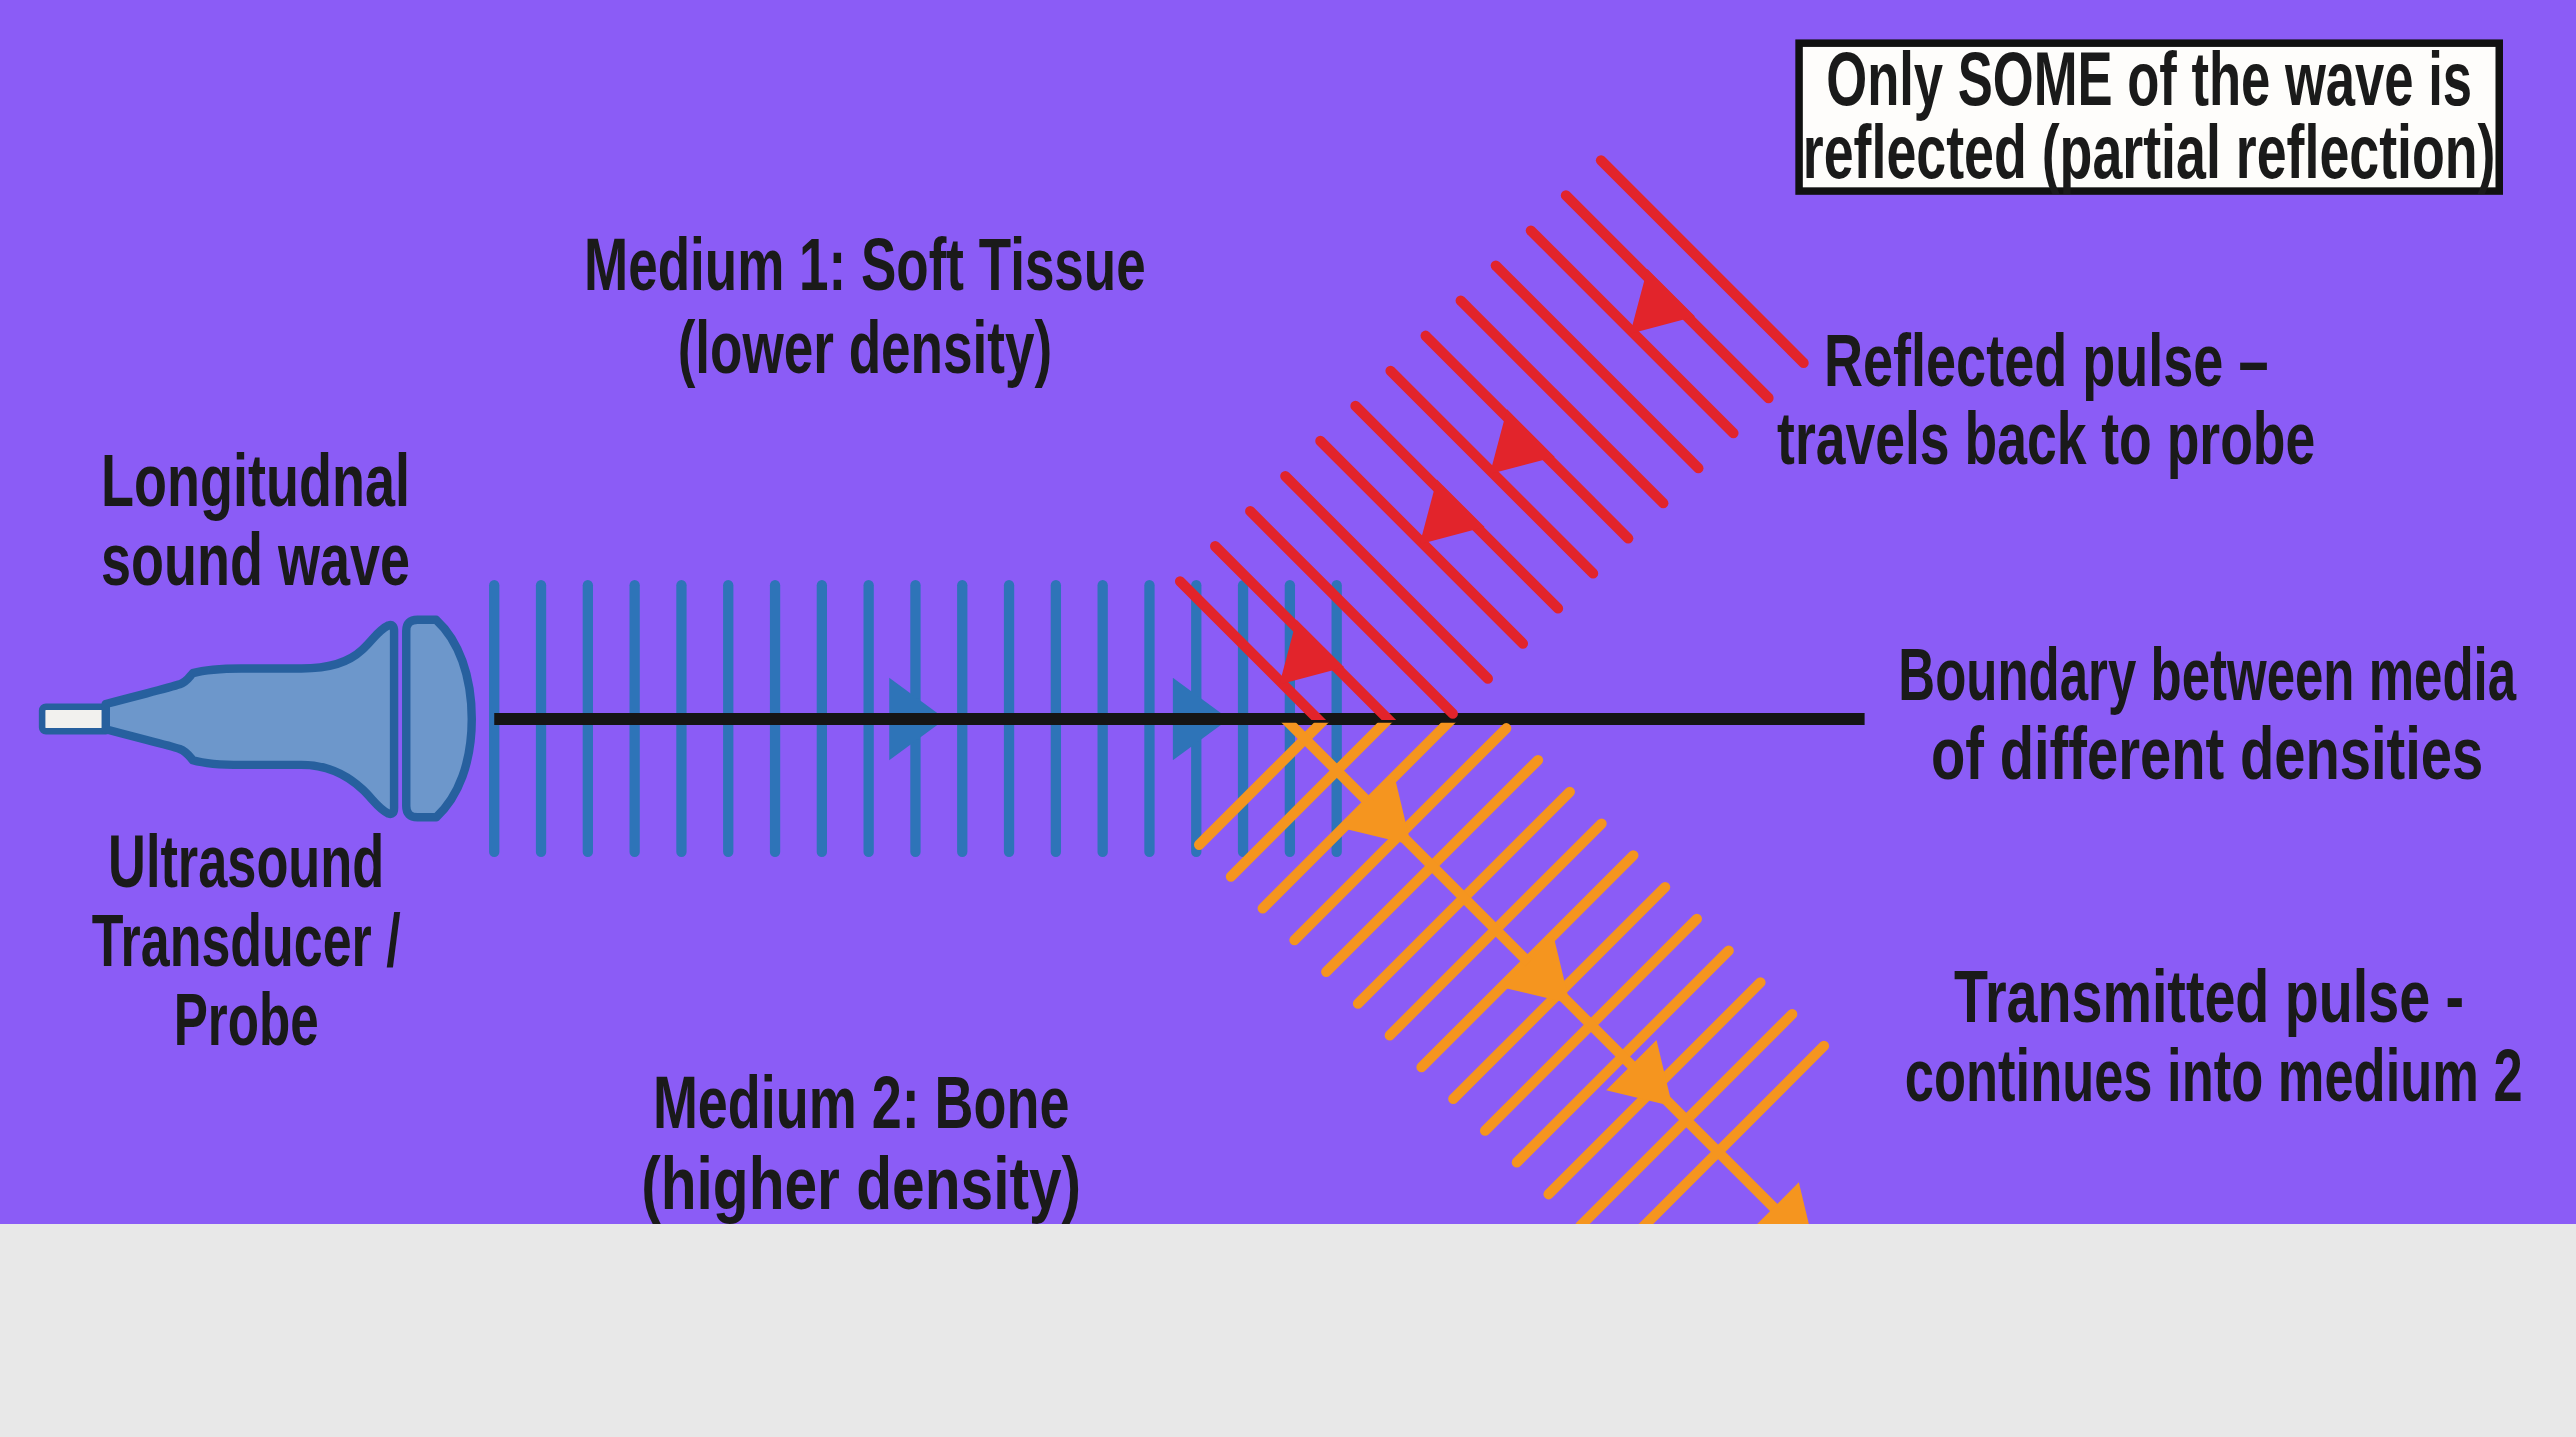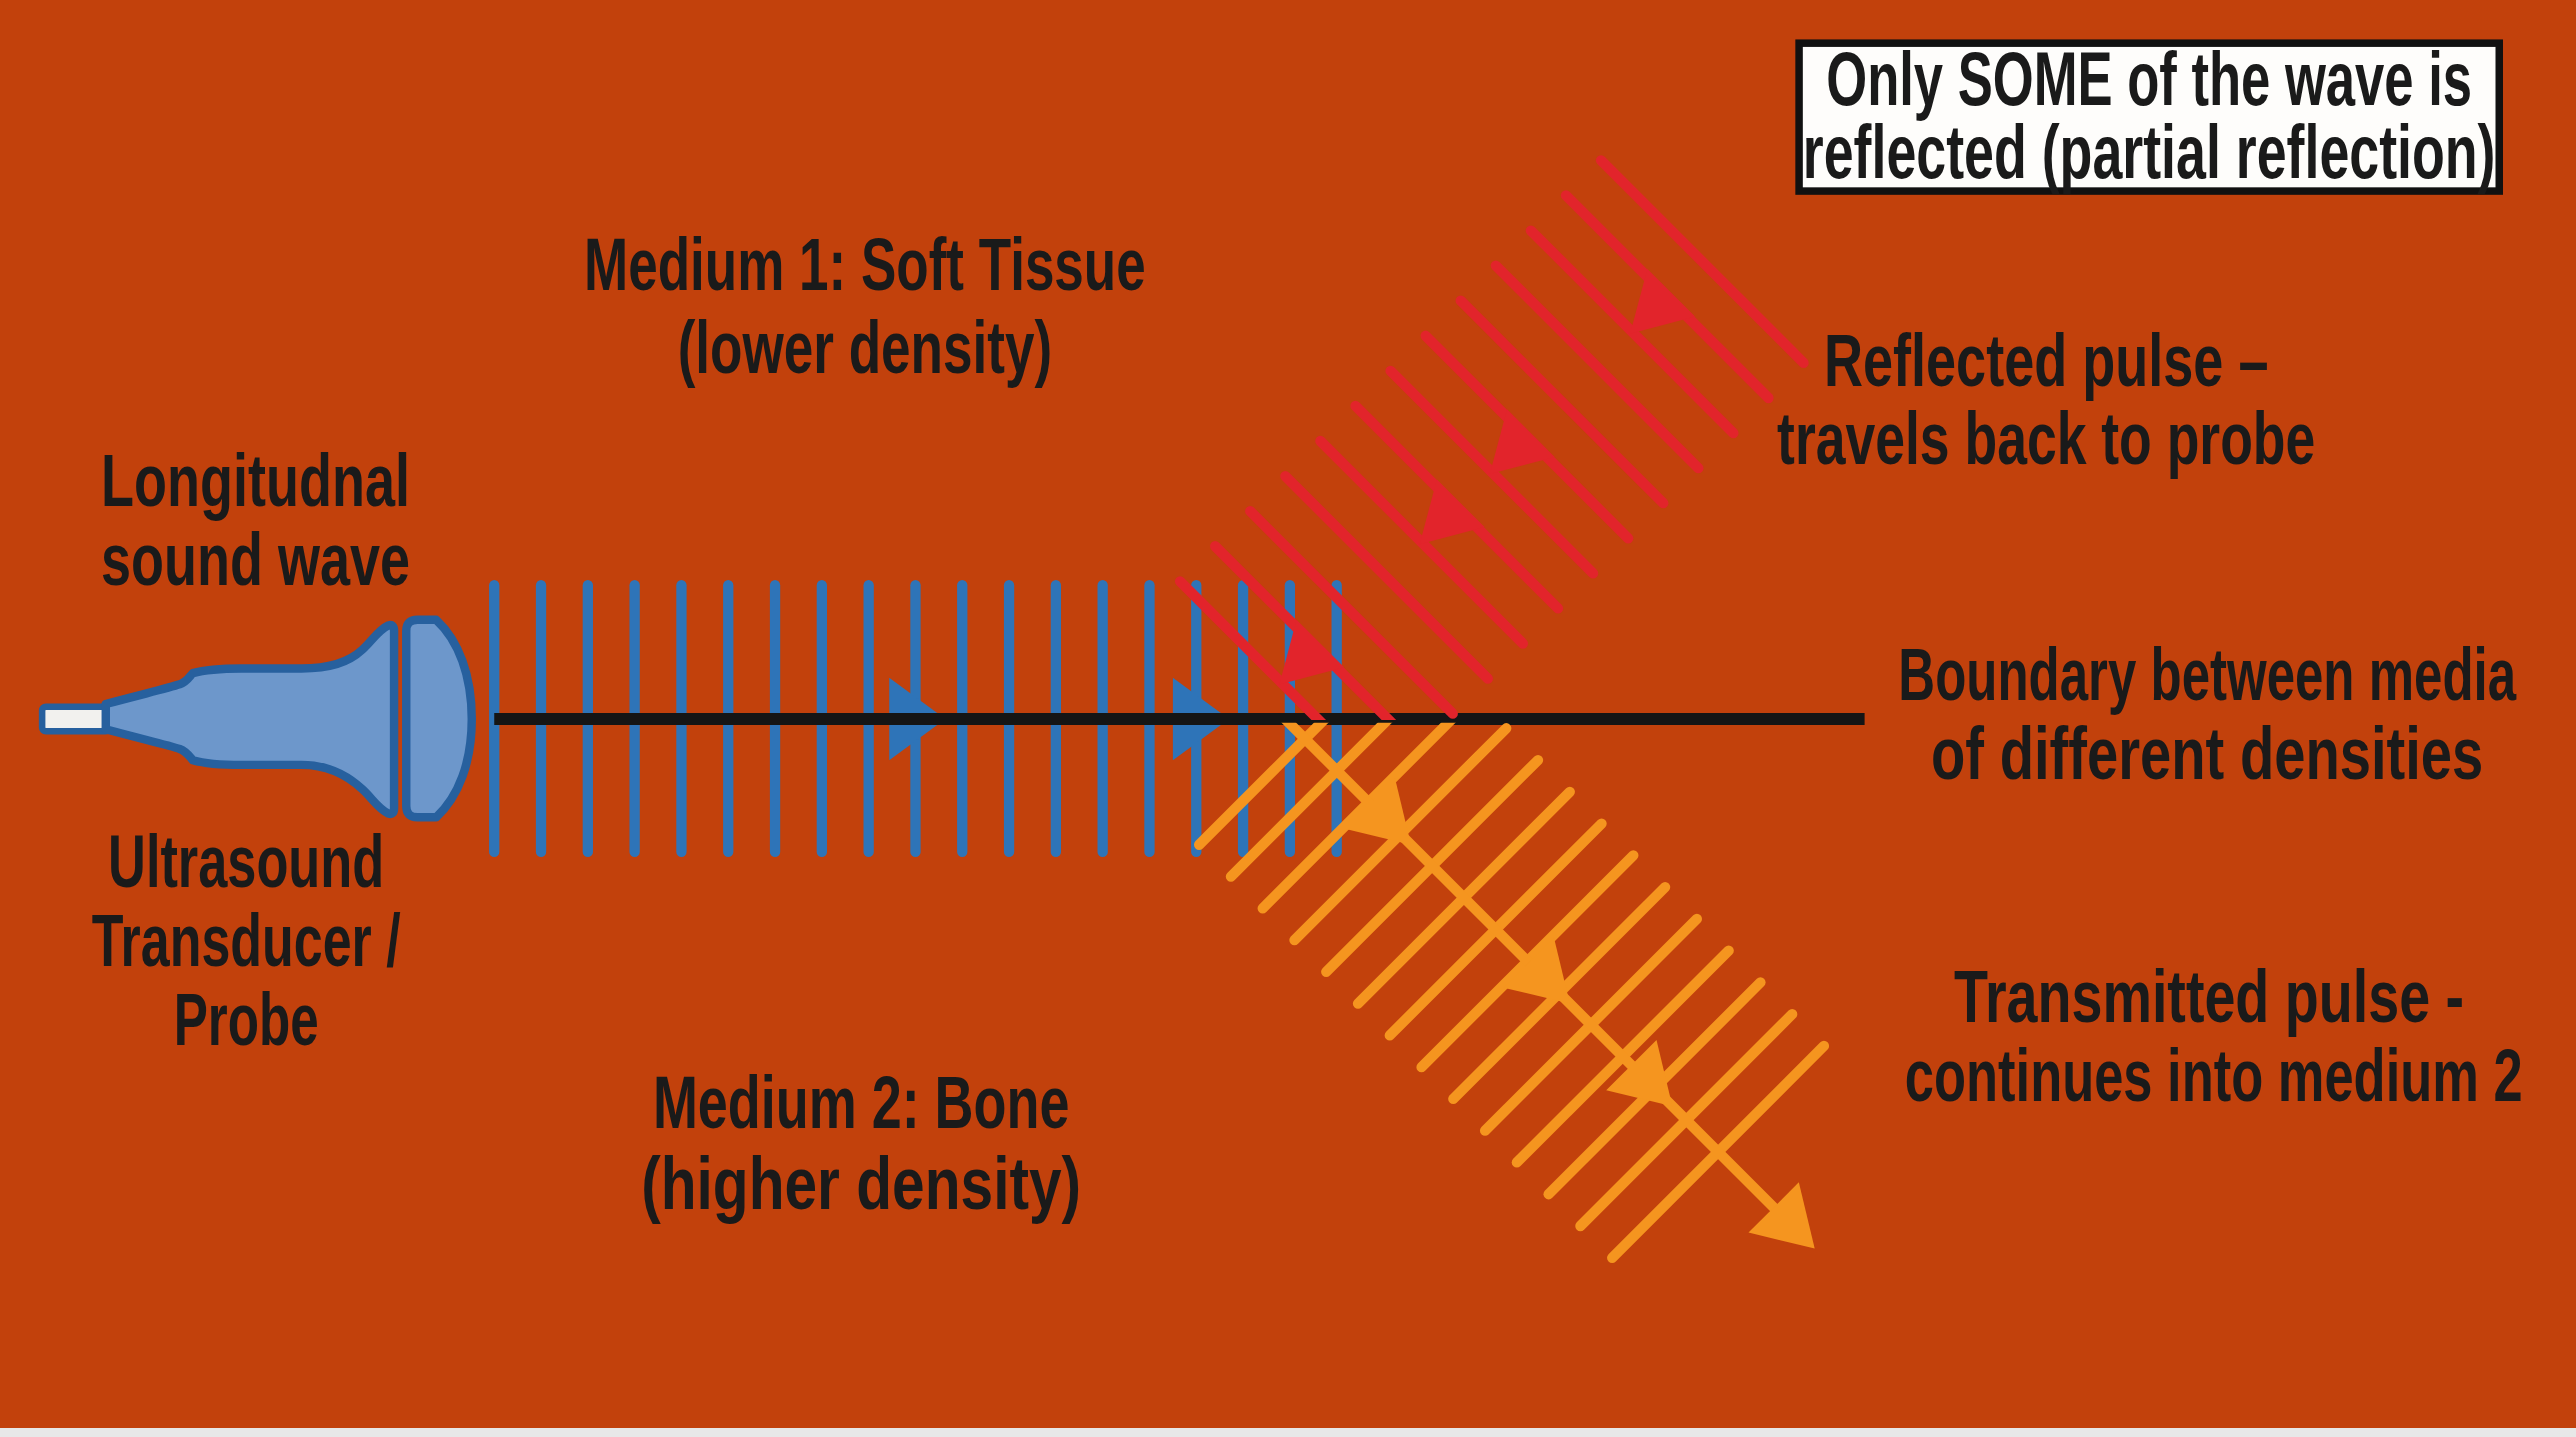--- a/index.html
+++ b/index.html
@@ -1,19 +1,19 @@
 <!DOCTYPE html>
 <html style="font-size:15px"><head>
 <meta charset="utf-8">
 <style>
   html,body{margin:0;padding:0;background:#e8e8e8;}
   #stage{
     position:relative;
-    width:2576px;height:1428px;
-    background:#c2410c;
+    width:2576px;height:1224px;
+    background:#8b5cf6;
     overflow:hidden;
     font-family:"Liberation Sans", sans-serif;
   }
   svg{position:absolute;left:0;top:0;}
   text{
     font-family:"Liberation Sans", sans-serif;
     font-weight:bold;
     fill:#1a1a1a;
   }
 </style>

